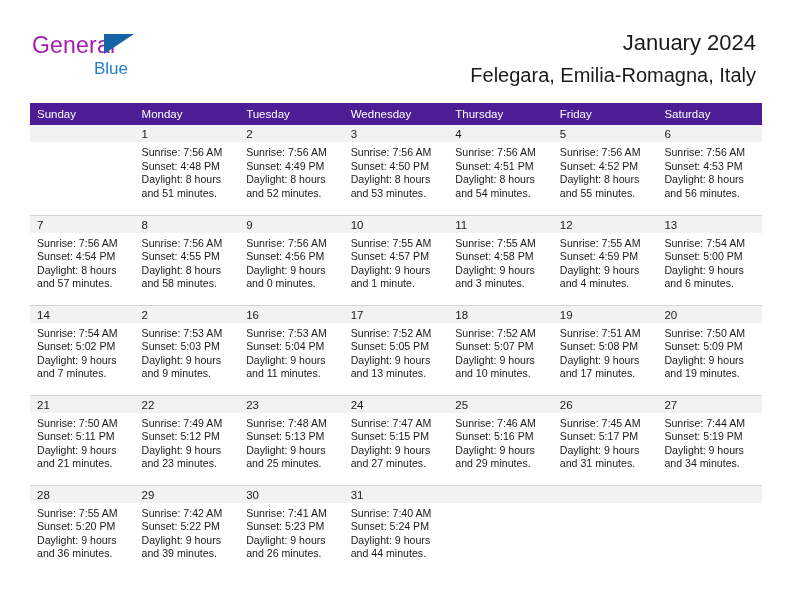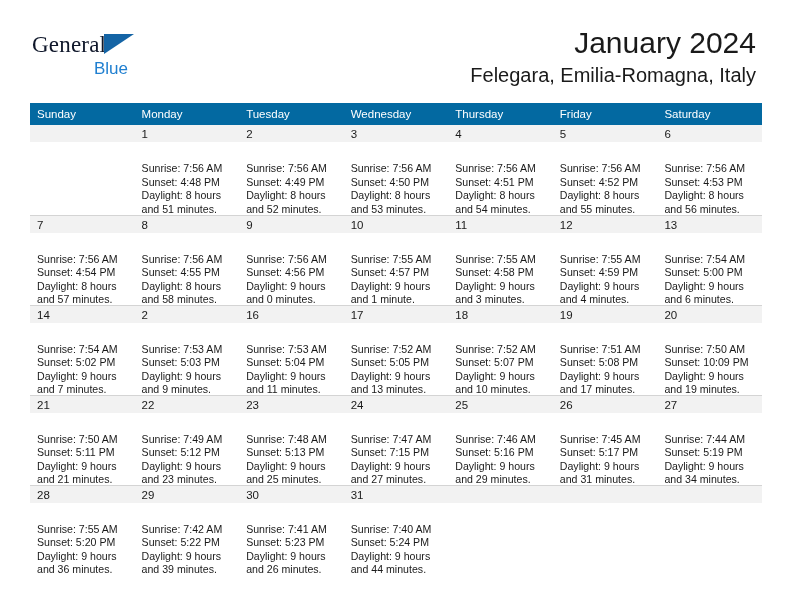--- a/index.html
+++ b/index.html
@@ -37,22 +37,22 @@
     top: 32px;
     width: 140px;
     height: 54px;
   }
   .logo-general {
     position: absolute;
     left: 0;
     top: 0;
     font-size: 23px;
     letter-spacing: 0.2px;
-    color: #0f172a;
-    font-family: Liberation Serif, serif;
+    color: #a21caf;
+    font-family: Liberation Sans, sans-serif;
     line-height: 26px;
   }
   .logo-tri {
     position: absolute;
     left: 72px;
     top: 2px;
     width: 0;
     height: 0;
     border-left: 30px solid #1464a5;
     border-bottom: 20px solid transparent;
@@ -66,21 +66,21 @@
     line-height: 26px;
   }
 
   .title-block {
     position: absolute;
     right: 36px;
     top: 26px;
     text-align: right;
   }
   .cal-title {
-    font-size: 30px;
+    font-size: 22px;
     color: #1a1a1a;
     line-height: 34px;
     white-space: nowrap;
   }
   .cal-subtitle {
     margin-top: 6px;
     font-size: 20px;
     color: #1a1a1a;
     line-height: 18px;
     white-space: nowrap;
@@ -90,21 +90,21 @@
   .calendar {
     position: absolute;
     left: 30px;
     top: 103px;
     width: 732px;
     border-collapse: collapse;
     table-layout: fixed;
   }
 
   .dow-row {
-    background: #0369a1;
+    background: #4c1d95;
   }
   .dow {
     height: 22px;
     padding: 0 0 0 7px;
     color: #ffffff;
     font-size: 11.5px;
     font-weight: normal;
     text-align: left;
     vertical-align: middle;
     white-space: nowrap;
@@ -137,21 +137,20 @@
     line-height: 16px;
   }
   .cell.empty .daynum-band {
     background: #f2f2f2;
   }
   .details {
     padding: 4px 4px 0 7px;
     font-size: 10.6px;
     line-height: 13.6px;
     color: #1a1a1a;
-    margin-top: 16px;
   }
   .details div {
     white-space: nowrap;
   }
 </style>
 </head>
 <body>
 
 <div class="page">
 
@@ -409,21 +408,21 @@
               <div>Daylight: 9 hours</div>
               <div>and 17 minutes.</div>
             </div>
           </div>
         </td>
         <td class="cell">
           <div class="cell-inner">
             <div class="daynum-band">20</div>
             <div class="details">
               <div>Sunrise: 7:50 AM</div>
-              <div>Sunset: 10:09 PM</div>
+              <div>Sunset: 5:09 PM</div>
               <div>Daylight: 9 hours</div>
               <div>and 19 minutes.</div>
             </div>
           </div>
         </td>
       </tr>
 
       <tr class="week-row">
         <td class="cell">
           <div class="cell-inner">
@@ -456,21 +455,21 @@
               <div>Daylight: 9 hours</div>
               <div>and 25 minutes.</div>
             </div>
           </div>
         </td>
         <td class="cell">
           <div class="cell-inner">
             <div class="daynum-band">24</div>
             <div class="details">
               <div>Sunrise: 7:47 AM</div>
-              <div>Sunset: 7:15 PM</div>
+              <div>Sunset: 5:15 PM</div>
               <div>Daylight: 9 hours</div>
               <div>and 27 minutes.</div>
             </div>
           </div>
         </td>
         <td class="cell">
           <div class="cell-inner">
             <div class="daynum-band">25</div>
             <div class="details">
               <div>Sunrise: 7:46 AM</div>

